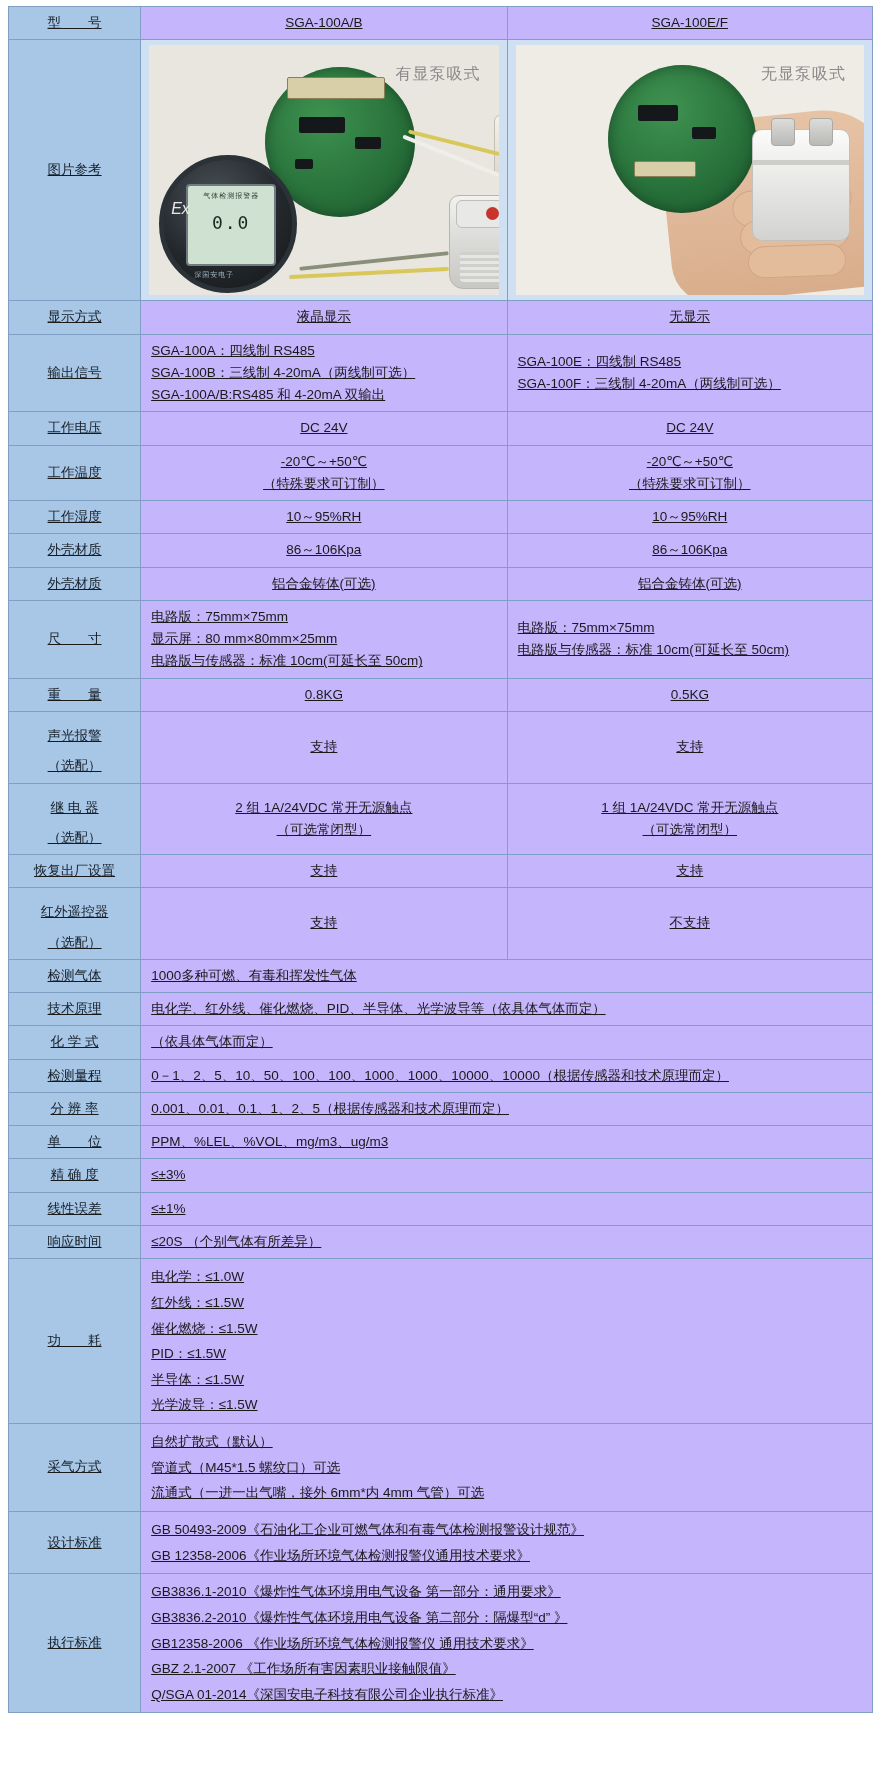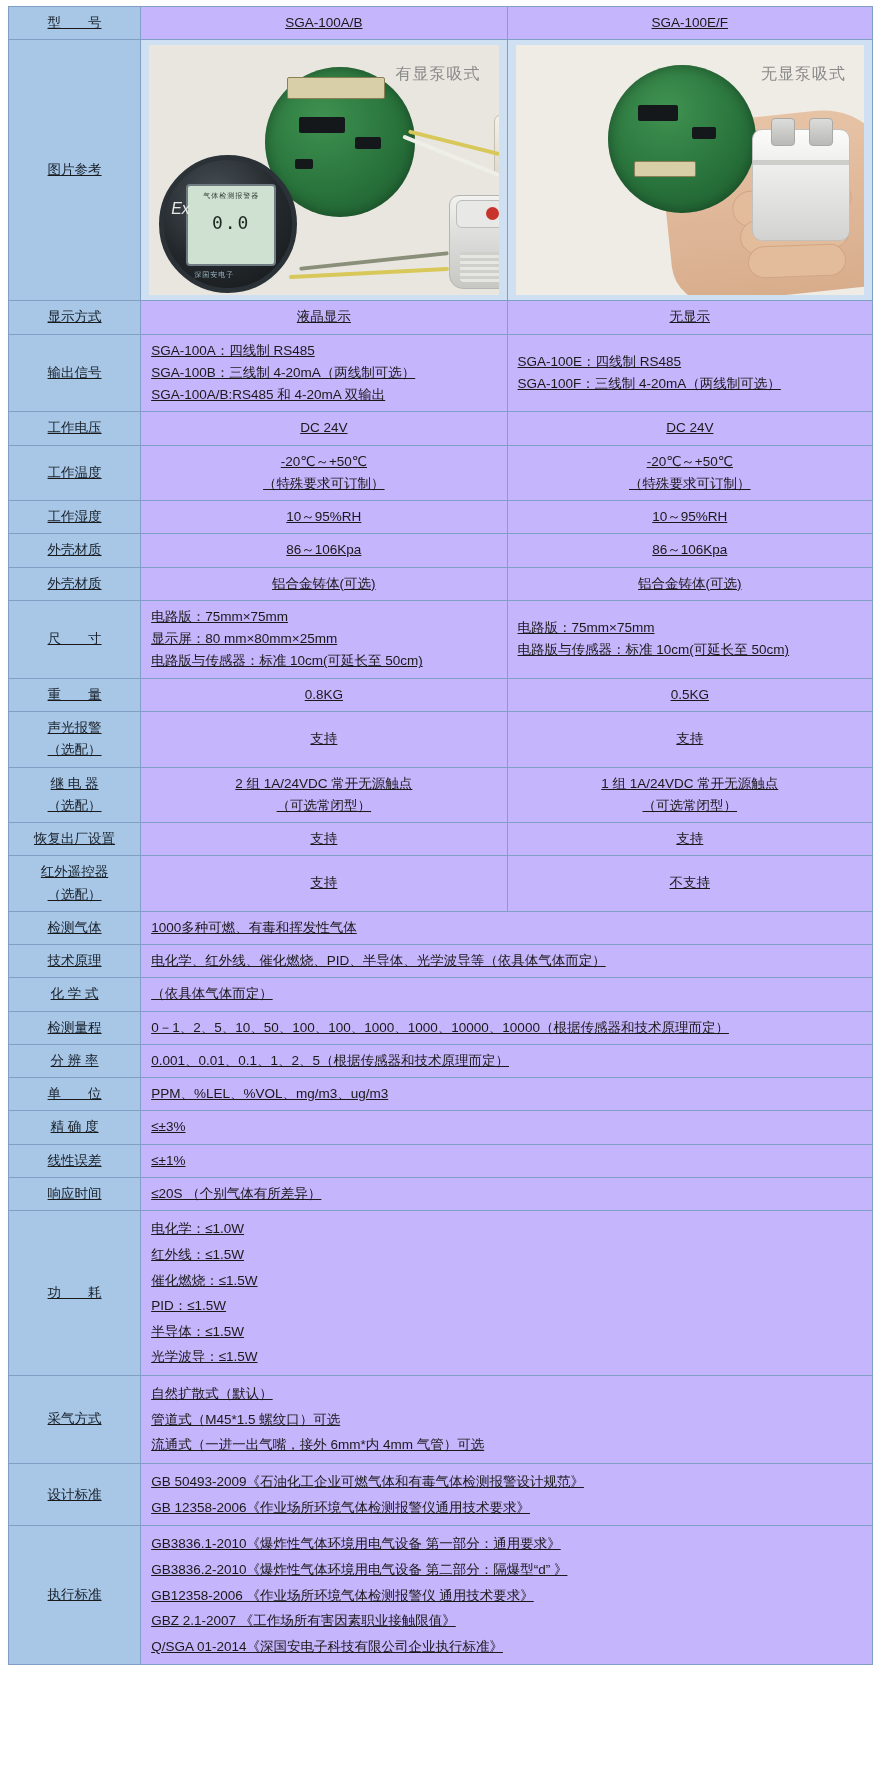--- a/index.html
+++ b/index.html
@@ -29,21 +29,21 @@
   col.c-label{width:132px;}
   col.c-a{width:366px;}
   col.c-b{width:365px;}
   td.label{
     background:#a8c6e6;
     text-align:center;
     font-weight:normal;
     color:#17202a;
     padding:5px 2px;
   }
-  td.label .lab-line{display:block;}
+  td.label .lab-line{display:block;margin-top:8px;}
   td.cell{
     background:#c4b5fd;
     text-align:center;
   }
   td.cell.left{
     text-align:left;
     padding-left:10px;
   }
   td.cell.left .ln{display:block;}
   td.cell .ln{display:block;}

